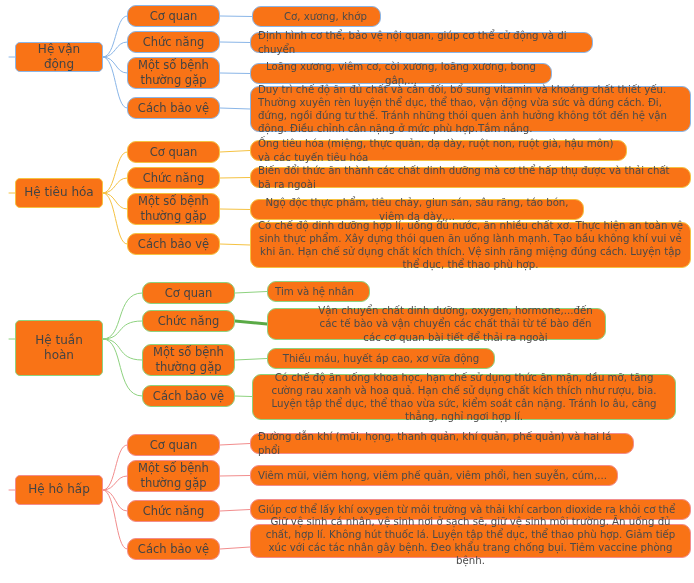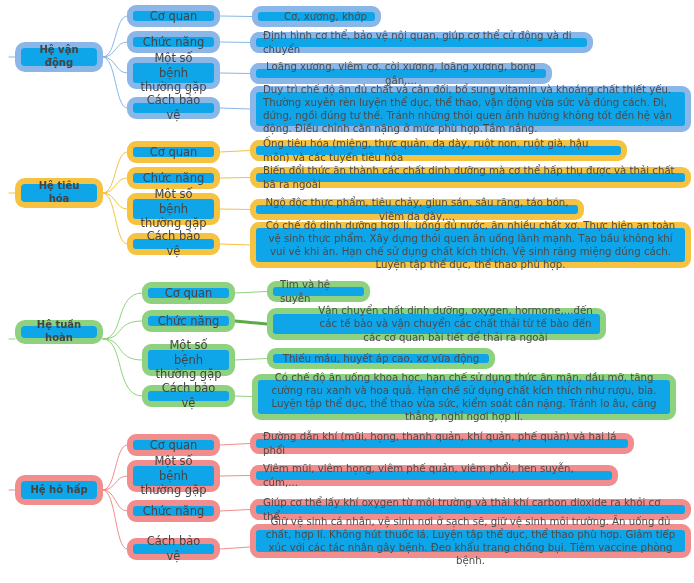--- a/index.html
+++ b/index.html
@@ -23,35 +23,34 @@
   svg.links {
     position: absolute;
     left: 0; top: 0;
     width: 694px;
     height: 583px;
     pointer-events: none;
   }
   .node {
     position: absolute;
     box-sizing: border-box;
-    background: #0ea5e9;
-    border: 6px solid #eab308;
+    background: #f97316;
+    border: 1px solid #eab308;
     border-radius: 9px;
     display: flex;
     align-items: center;
     justify-content: center;
     text-align: center;
     color: #444444;
     line-height: 1.28;
     padding: 2px 6px;
   }
   .root {
-    font-size: 10px;
-    border-radius: 10px;
-    font-weight: bold;
+    font-size: 12px;
+    border-radius: 5px;
   }
   .branch {
     font-size: 11.5px;
     border-radius: 9px;
   }
   .leaf {
     font-size: 10.2px;
     border-radius: 9px;
     color: #4a4a4a;
   }
@@ -155,28 +154,28 @@
       </div>
       <div class="node leaf just" style="left: 250px; top: 199px; width: 334px; height: 21px; border-color: rgb(245, 194, 66);">
         <span>Ngộ độc thực phẩm, tiêu chảy, giun sán, sâu răng, táo bón, viêm dạ dày,...</span>
       </div>
       <div class="node branch just" style="left: 127px; top: 233px; width: 93px; height: 22px; border-color: rgb(245, 194, 66);">
         <span>Cách bảo vệ</span>
       </div>
       <div class="node leaf just" style="left: 250px; top: 222px; width: 441px; height: 46px; border-color: rgb(245, 194, 66);">
         <span>Có chế độ dinh dưỡng hợp lí, uống đủ nước, ăn nhiều chất xơ.  Thực hiện an toàn vệ sinh thực phẩm.  Xây dựng thói quen ăn uống lành mạnh.  Tạo bầu không khí vui vẻ khi ăn. Hạn chế sử dụng chất kích thích.  Vệ sinh răng miệng đúng cách.  Luyện tập thể dục, thể thao phù hợp.</span>
       </div>
-      <div class="node root just" style="left: 15px; top: 320px; width: 88px; height: 24px; border-color: rgb(142, 210, 127);">
+      <div class="node root just" style="left: 15px; top: 320px; width: 88px; height: 56px; border-color: rgb(142, 210, 127);">
         <span>Hệ tuần<br>hoàn</span>
       </div>
       <div class="node branch just" style="left: 142px; top: 282px; width: 93px; height: 22px; border-color: rgb(142, 210, 127);">
         <span>Cơ quan</span>
       </div>
       <div class="node leaf left" style="left: 267px; top: 281px; width: 103px; height: 21px; border-color: rgb(142, 210, 127);">
-        <span>Tim và hệ suyễn</span>
+        <span>Tim và hệ nhân</span>
       </div>
       <div class="node branch just" style="left: 142px; top: 310px; width: 93px; height: 22px; border-color: rgb(142, 210, 127);">
         <span>Chức năng</span>
       </div>
       <div class="node leaf just" style="left: 267px; top: 308px; width: 339px; height: 32px; border-color: rgb(142, 210, 127); padding-left: 44px;">
         <span>Vận chuyển chất dinh dưỡng, oxygen, hormone,...đến các tế bào và vận chuyển các chất thải từ tế bào đến các cơ quan bài tiết để thải ra ngoài</span>
       </div>
       <div class="node branch just" style="left: 142px; top: 344px; width: 93px; height: 32px; border-color: rgb(142, 210, 127);">
         <span>Một số bệnh<br>thường gặp</span>
       </div>

